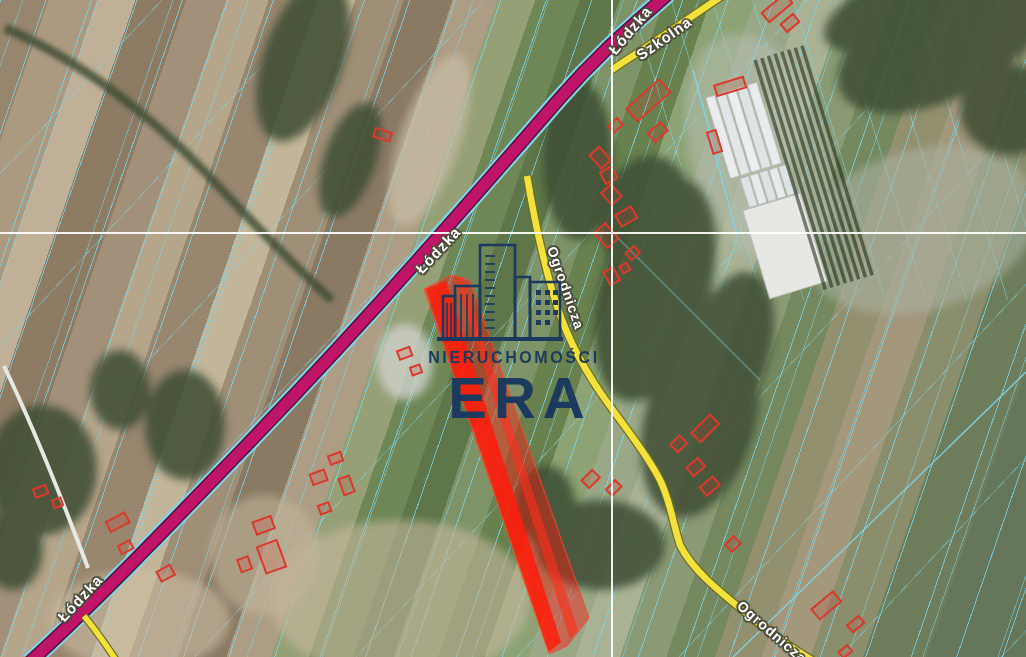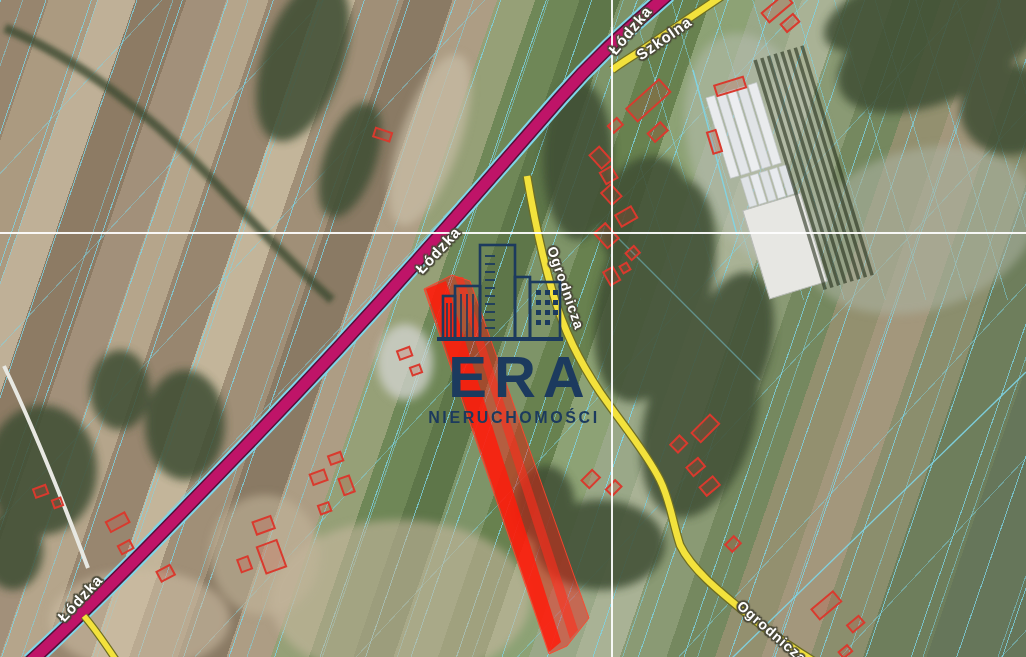--- a/index.html
+++ b/index.html
@@ -246,17 +246,17 @@
         <rect x="551" y="302" width="5" height="5"></rect>
           <rect x="560" y="302" width="5" height="5"></rect>
           <rect x="568" y="302" width="5" height="5"></rect>
         <rect x="551" y="312" width="5" height="5"></rect>
           <rect x="560" y="312" width="5" height="5"></rect>
           <rect x="568" y="312" width="5" height="5"></rect>
         <rect x="551" y="322" width="5" height="5"></rect>
           <rect x="560" y="322" width="5" height="5"></rect>
       </g>
     </svg>
+    <div id="wm-sub">NIERUCHOMOŚCI</div>
     <div id="wm-brand">ERA</div>
-    <div id="wm-sub">NIERUCHOMOŚCI</div>
   </div>
 
 </div>
 
 </body></html>

